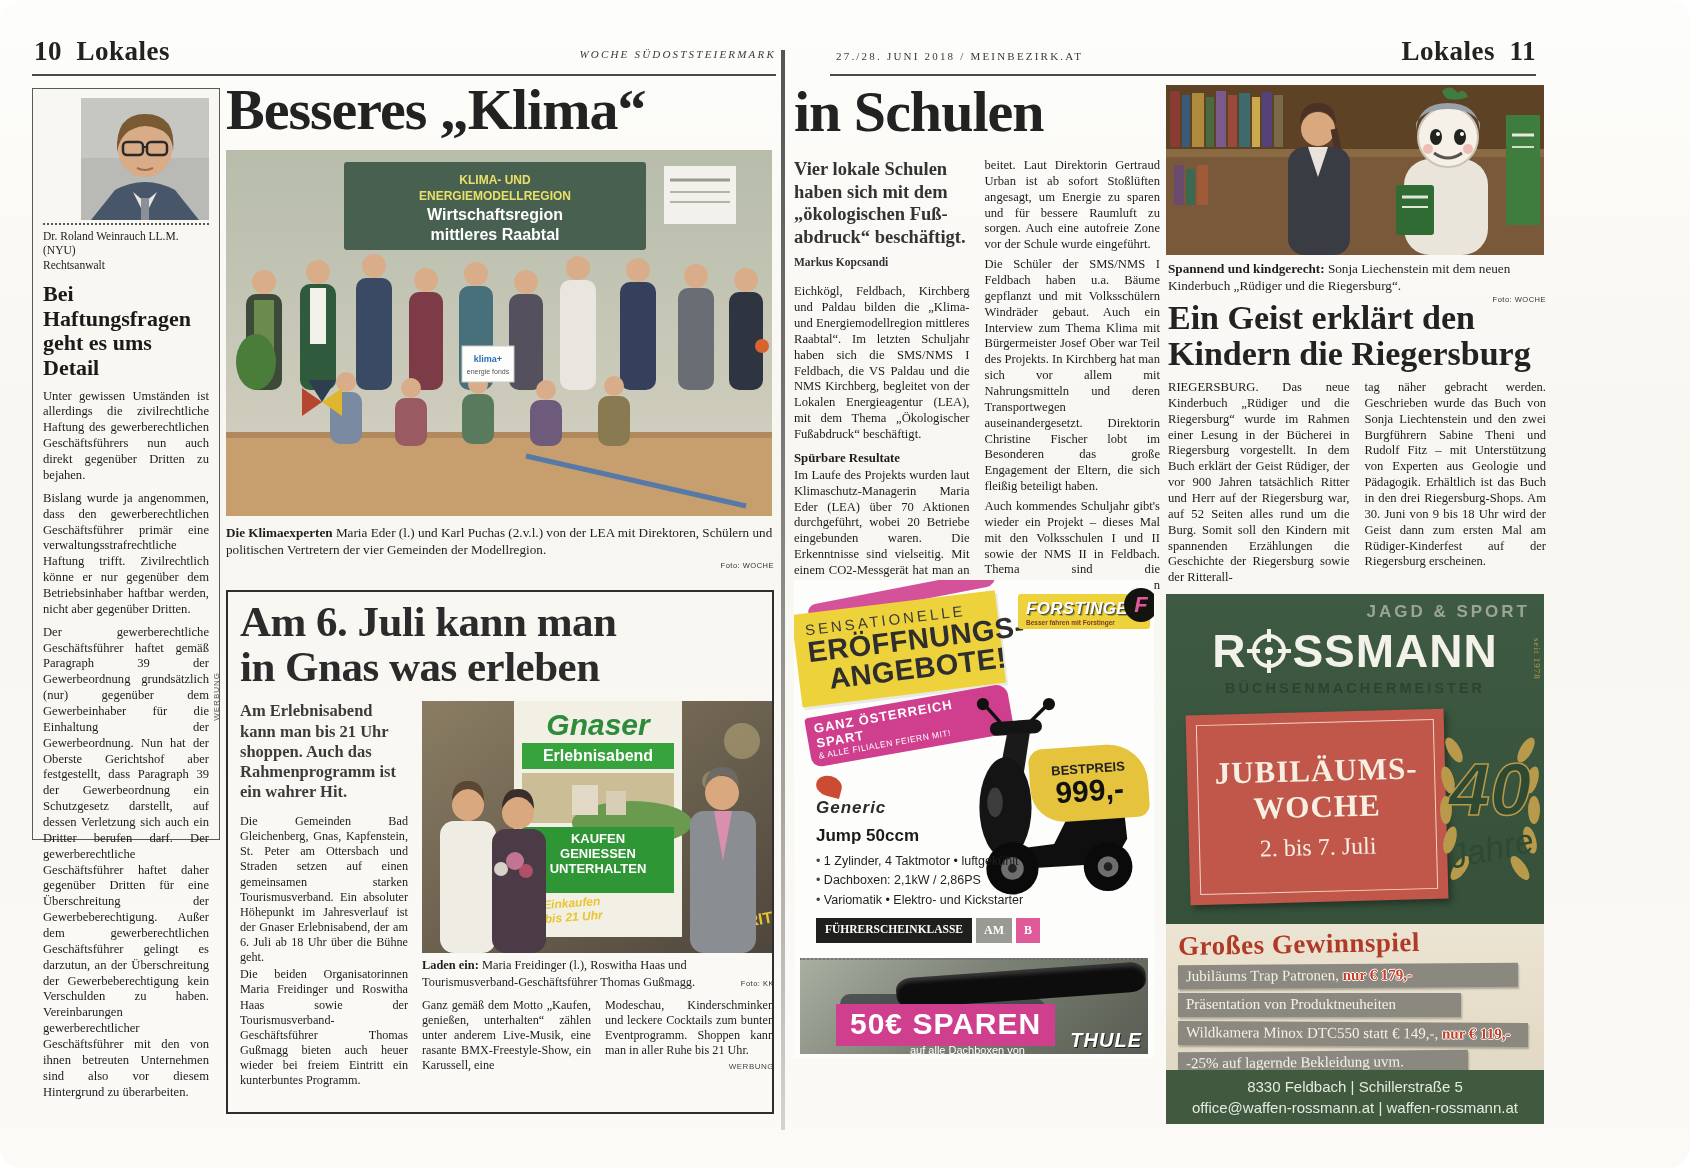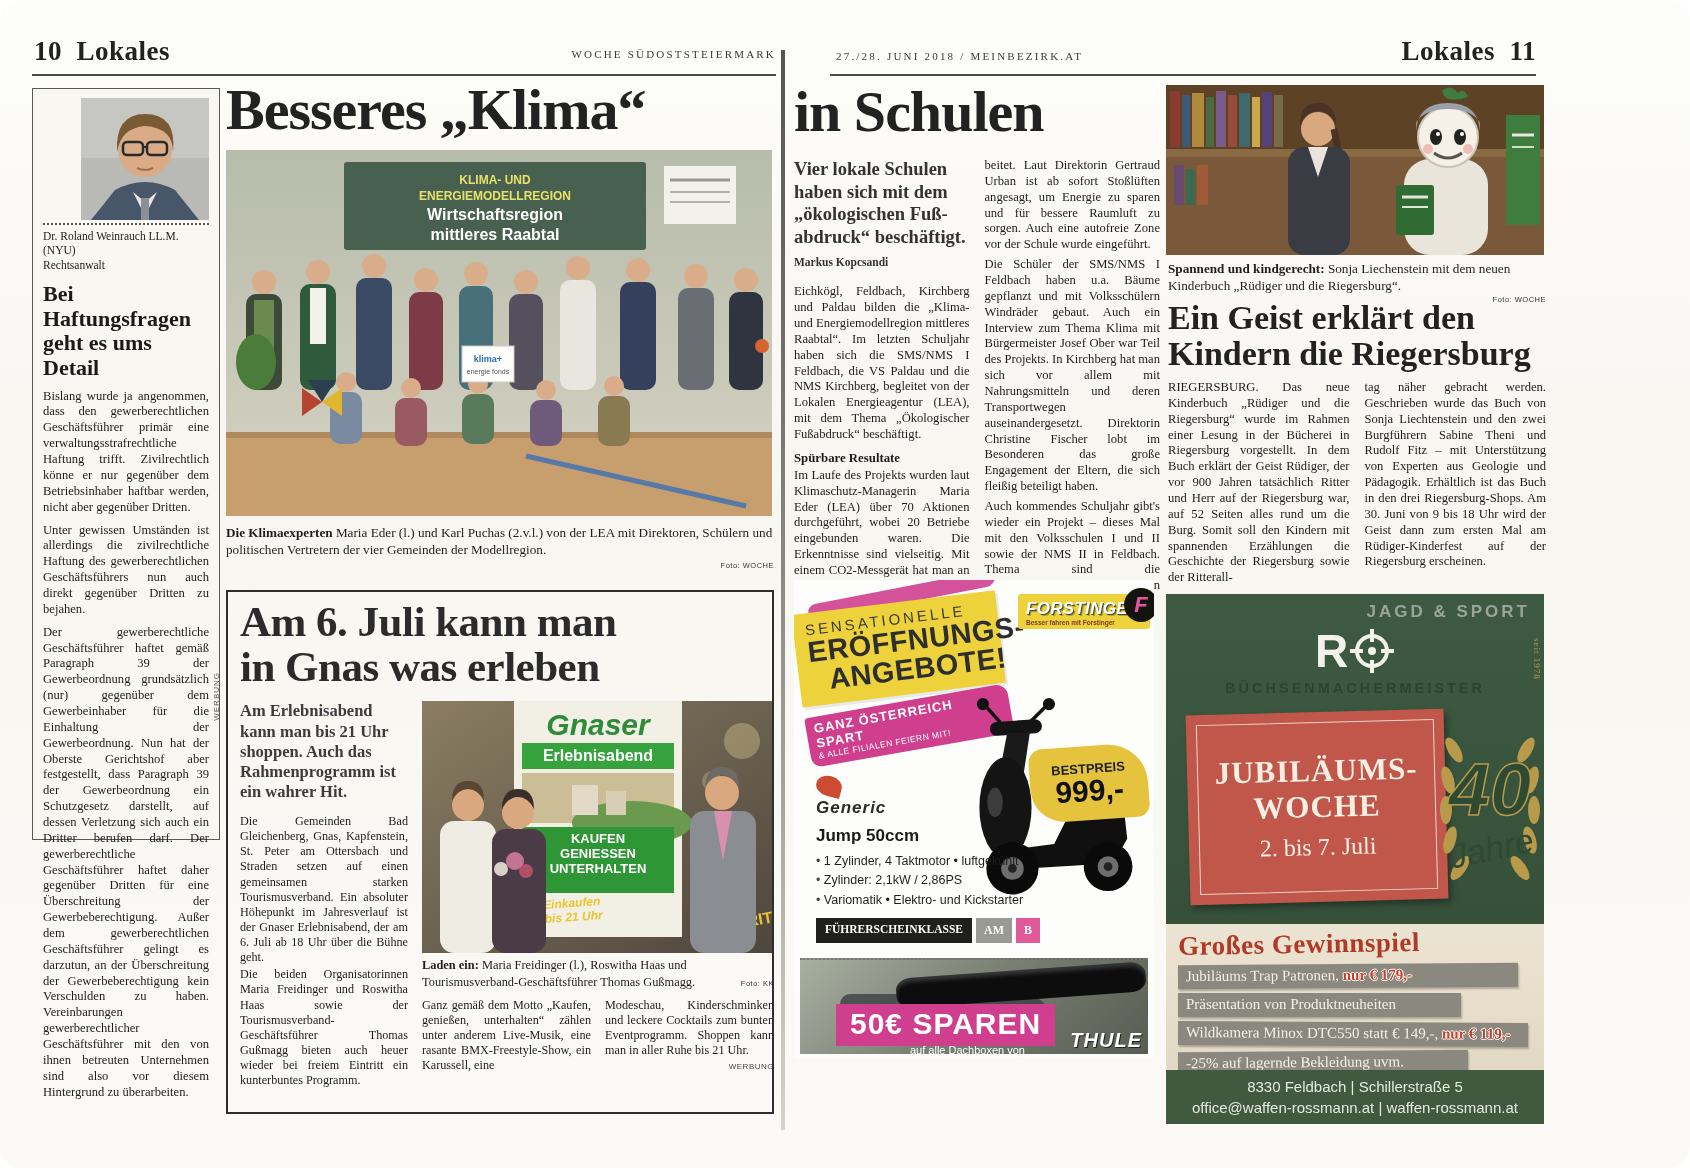--- a/index.html
+++ b/index.html
@@ -194,21 +194,21 @@
 </style>
 </head>
 <body>
 
 <div class="sheet">
 
   <div class="page page-left">
 
     <div class="pagehead">
       <span class="ph-big" style="position:absolute;left:24px;top:0;"><span>10</span>&nbsp;&nbsp;<span>Lokales</span></span>
-      <span class="ph-small" style="position:absolute;right:0;top:12px;">WOCHE SÜDOSTSTEIERMARK</span>
+      <span class="ph-small" style="position:absolute;right:0;top:12px;font-style:italic;">WOCHE SÜDOSTSTEIERMARK</span>
     </div>
     <div class="headrule" style="left:22px;"></div>
 
     <aside class="law-col">
       <div class="law-photo-wrap">
         <svg class="law-photo" viewBox="0 0 128 122">
           <rect width="128" height="122" fill="#b9bab6"></rect>
           <rect x="0" y="0" width="128" height="60" fill="#c6c7c3"></rect>
           <path d="M10,122 L34,92 Q64,76 94,92 L118,122 Z" fill="#48566a"></path>
           <path d="M52,94 L64,104 L76,94 L64,118 Z" fill="#e8e6e2"></path>
@@ -220,22 +220,22 @@
           <line x1="62" y1="49" x2="66" y2="49" stroke="#2a2a2a" stroke-width="2"></line>
           <path d="M56,70 Q64,74 72,70" stroke="#9a6e4e" stroke-width="2" fill="none"></path>
         </svg>
       </div>
       <div class="law-cap">
         <span>Dr. Roland Weinrauch LL.M. (NYU)</span><br>
         <span>Rechtsanwalt</span>
       </div>
       <h2 class="law-head">Bei Haftungsfragen geht es ums Detail</h2>
       <div class="law-body">
+        <p>Unter gewissen Umständen ist allerdings die zivilrechtliche Haftung des gewerberechtlichen Geschäftsführers nun auch direkt gegenüber Dritten zu bejahen.</p>
         <p>Bislang wurde ja angenommen, dass den gewerberechtlichen Geschäftsführer primär eine verwaltungsstrafrechtliche Haftung trifft. Zivilrechtlich könne er nur gegenüber dem Betriebsinhaber haftbar werden, nicht aber gegenüber Dritten.</p>
-        <p>Unter gewissen Umständen ist allerdings die zivilrechtliche Haftung des gewerberechtlichen Geschäftsführers nun auch direkt gegenüber Dritten zu bejahen.</p>
         <p>Der gewerberechtliche Geschäftsführer haftet gemäß Paragraph 39 der Gewerbeordnung grundsätzlich (nur) gegenüber dem Gewerbeinhaber für die Einhaltung der Gewerbeordnung. Nun hat der Oberste Gerichtshof aber festgestellt, dass Paragraph 39 der Gewerbeordnung ein Schutzgesetz darstellt, auf dessen Verletzung sich auch ein Dritter berufen darf. Der gewerberechtliche Geschäftsführer haftet daher gegenüber Dritten für eine Überschreitung der Gewerbeberechtigung. Außer dem gewerberechtlichen Geschäftsführer gelingt es darzutun, an der Überschreitung der Gewerbeberechtigung kein Verschulden zu haben. Vereinbarungen gewerberechtlicher Geschäftsführer mit den von ihnen betreuten Unternehmen sind also vor diesem Hintergrund zu überarbeiten.</p>
       </div>
       <span class="vert-werbung">WERBUNG</span>
     </aside>
 
     <h1 class="mainhead-left">Besseres „Klima“</h1>
 
     <figure class="main-photo">
       <svg viewBox="0 0 546 366" width="546" height="366">
         <defs>
@@ -529,21 +529,21 @@
         <span class="bp-price">999,-</span>
       </div>
 
       <div class="generic-logo">
         <span class="swoosh"></span>
         <span>Generic</span>
       </div>
       <div class="jump">Jump 50ccm</div>
       <ul class="feat">
         <li>1 Zylinder, 4 Taktmotor • luftgekühlt</li>
-        <li>Zylinder: 2,1kW / 2,86PS</li>
+        <li>Dachboxen: 2,1kW / 2,86PS</li>
         <li>Variomatik • Elektro- und Kickstarter</li>
       </ul>
       <div class="license">
         <span class="lic-label">FÜHRERSCHEINKLASSE</span>
         <span class="lic-box lic-am">AM</span>
         <span class="lic-box lic-b">B</span>
       </div>
 
       <div class="thule">
         <div class="th-car"></div>
@@ -560,20 +560,21 @@
         <div class="ross-name">
           <span>R</span>
           <svg width="44" height="44" viewBox="0 0 44 44" style="margin:0 1px">
             <circle cx="22" cy="22" r="15" fill="none" stroke="#f2f1ea" stroke-width="4"></circle>
             <line x1="22" y1="0" x2="22" y2="13" stroke="#f2f1ea" stroke-width="4"></line>
             <line x1="22" y1="31" x2="22" y2="44" stroke="#f2f1ea" stroke-width="4"></line>
             <line x1="0" y1="22" x2="13" y2="22" stroke="#f2f1ea" stroke-width="4"></line>
             <line x1="31" y1="22" x2="44" y2="22" stroke="#f2f1ea" stroke-width="4"></line>
             <circle cx="22" cy="22" r="4" fill="#f2f1ea"></circle>
           </svg>
+          <span>SSMANN</span>
         </div>
         <div class="ross-seit">seit 1978</div>
         <div class="ross-buch">BÜCHSENMACHERMEISTER</div>
         <div class="ross-red">
           <div class="ross-red-inner">
             <div class="ross-jub">
               <span style="display:block">JUBILÄUMS-</span>
               <span style="display:block">WOCHE</span>
             </div>
             <div class="ross-dates">2. bis 7. Juli</div>

